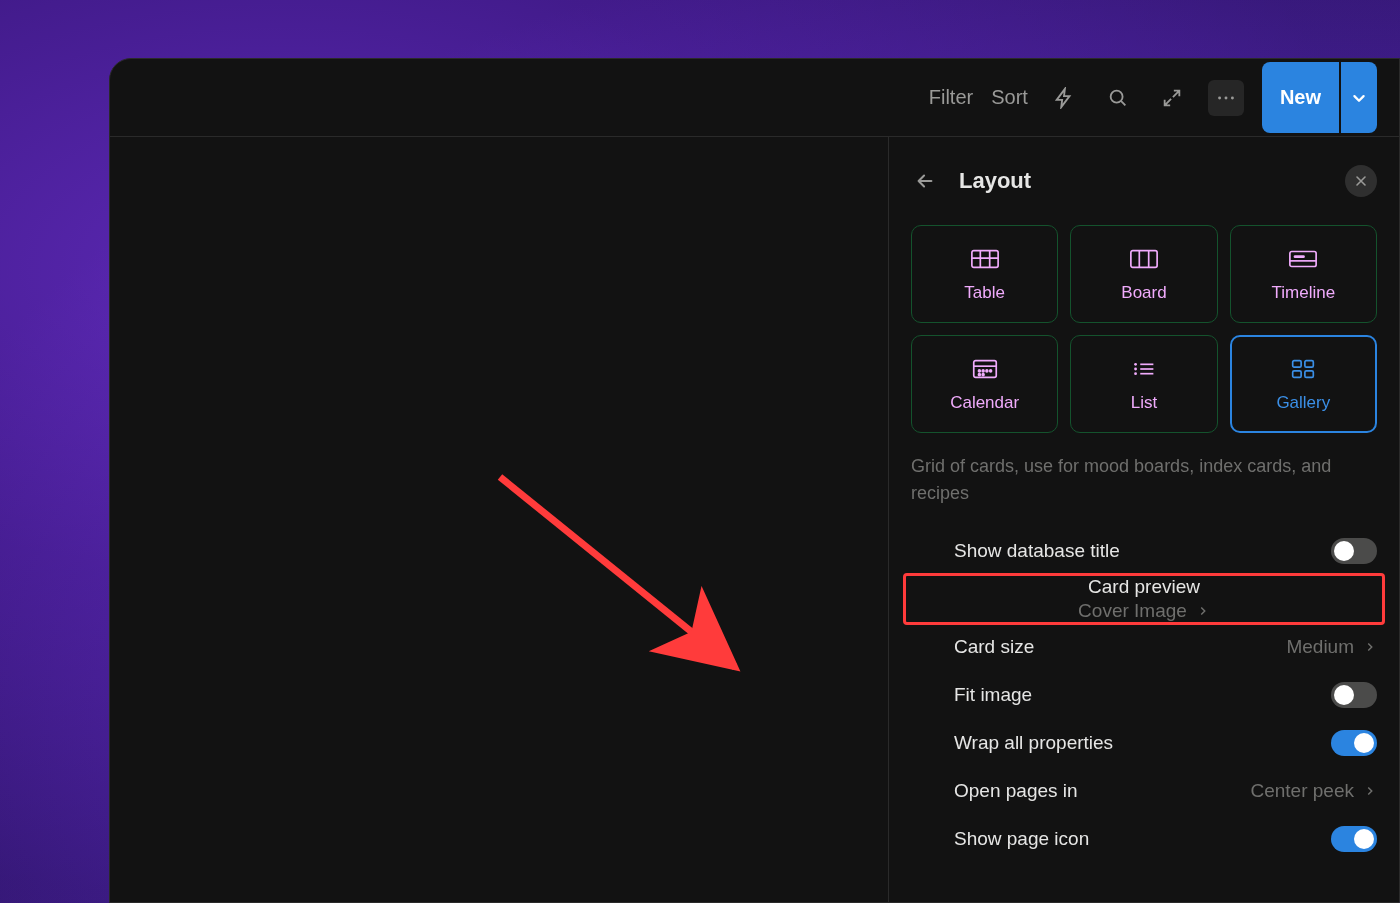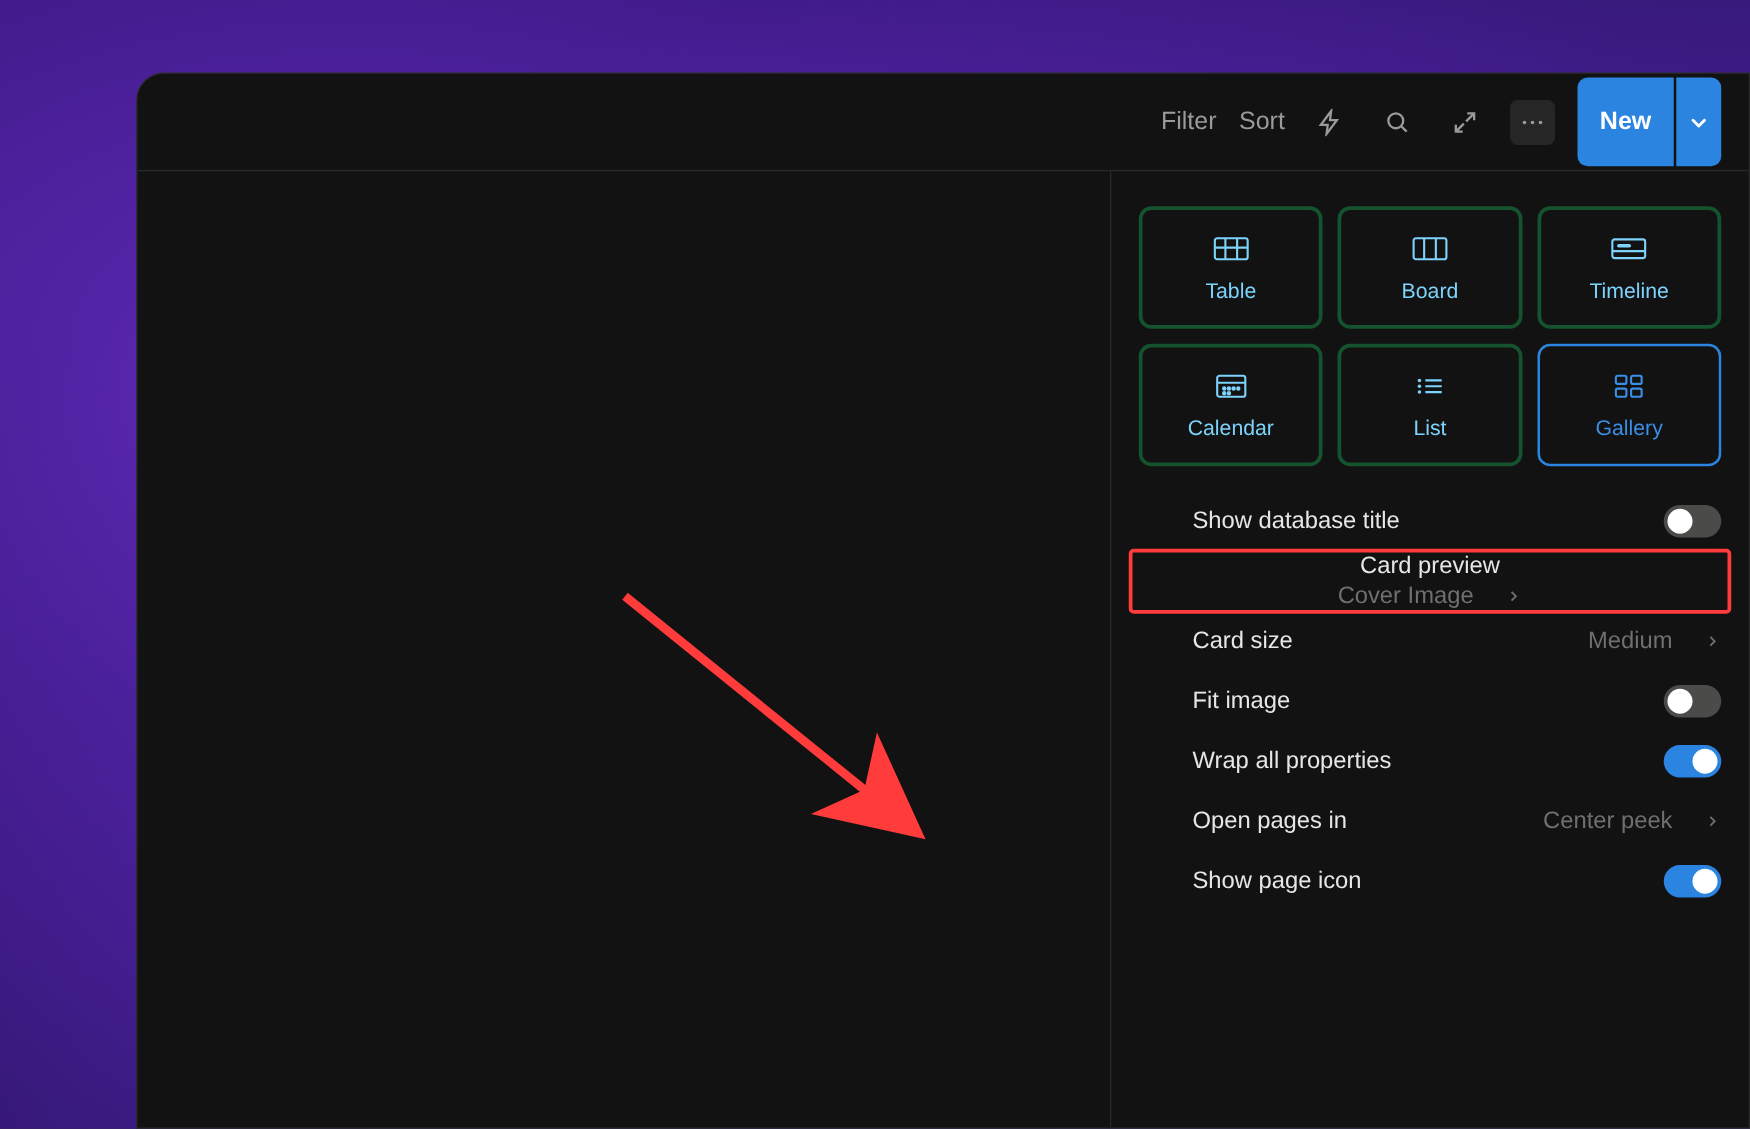--- a/index.html
+++ b/index.html
@@ -104,27 +104,27 @@
     cursor:pointer;
   }
 
   .view-grid {
     display: grid;
     grid-template-columns: repeat(3, 1fr);
     gap: 12px;
     margin-bottom: 20px;
   }
   .view-tile {
-    border: 3px solid #14532d;
+    border: 1px solid #14532d;
     border-radius: 10px;
     height: 98px;
     display: flex; flex-direction: column;
     align-items: center; justify-content: center;
     gap: 10px;
-    color: #7dd3fc;
+    color: #f0abfc;
     cursor: pointer;
     font-size: 17px;
   }
   .view-tile svg { width: 30px; height: 28px; stroke: currentColor; fill: none; stroke-width: 1.8; }
   .view-tile.selected {
     border: 2px solid #2b84e0;
     color: #3b8fe6;
   }
 
   .description {
@@ -136,21 +136,21 @@
 
   .option-row {
     display: flex; align-items: center; justify-content: space-between;
     height: 48px;
     font-size: 19px;
     color: #e6e6e5;
     cursor: pointer;
     margin-left: 43px;
   }
   .option-row .value {
-    color: #6f6f6d; display:flex; align-items:center; gap:25px;
+    color: #6f6f6d; display:flex; align-items:center; gap:9px;
   }
   .option-row .value svg { width:14px; height:14px; stroke:#6f6f6d; fill:none; stroke-width:2.5;}
   .option-row.highlight {
     border: 3px solid #ff3b3b;
     border-radius: 4px;
     padding: 0 8px;
     margin: -2px -8px;
     height: 52px;
     flex-direction: column;
   }
@@ -224,20 +224,33 @@
           <marker id="ah" markerWidth="14" markerHeight="14" refX="11" refY="6" orient="auto">
             <path d="M0 0 12 6 0 12 3 6Z" fill="#ff3b3b"></path>
           </marker>
         </defs>
         <line x1="10" y1="10" x2="245" y2="200" stroke="#ff3b3b" stroke-width="7" marker-end="url(#ah)"></line>
       </svg>
     </div>
 
     <div class="side-panel">
 
+      <div class="panel-header">
+        <span class="back">
+          <svg viewBox="0 0 24 24" width="22" height="22">
+              <path d="M19 12H5M11 6l-6 6 6 6" stroke="#9a9a98" stroke-width="2.2" fill="none" stroke-linecap="round" stroke-linejoin="round"></path>
+            </svg>
+        </span>
+        <span class="title">Layout</span>
+        <span class="close">
+          <svg viewBox="0 0 24 24" width="16" height="16">
+              <path d="M6 6l12 12M18 6 6 18" stroke="#9a9a98" stroke-width="2.4" stroke-linecap="round"></path>
+            </svg>
+        </span>
+      </div>
 
       <div class="view-grid">
         <div class="view-tile">
           <svg viewBox="0 0 32 24">
               <rect x="2" y="3" width="28" height="18" rx="2"></rect>
               <path d="M2 11h28M11 3v18M21 3v18"></path>
             </svg>
           <span>Table</span>
         </div>
         <div class="view-tile">
@@ -283,20 +296,21 @@
           <svg viewBox="0 0 32 24">
               <rect x="5" y="3" width="9" height="7" rx="1.5"></rect>
               <rect x="18" y="3" width="9" height="7" rx="1.5"></rect>
               <rect x="5" y="14" width="9" height="7" rx="1.5"></rect>
               <rect x="18" y="14" width="9" height="7" rx="1.5"></rect>
             </svg>
           <span>Gallery</span>
         </div>
       </div>
 
+      <div class="description">Grid of cards, use for mood boards, index cards, and recipes</div>
 
       <div class="option-row">
         <span>Show database title</span>
         <span class="toggle"></span>
       </div>
 
       <div class="option-row highlight">
         <span>Card preview</span>
         <span class="value">
           <span>Cover Image</span>

